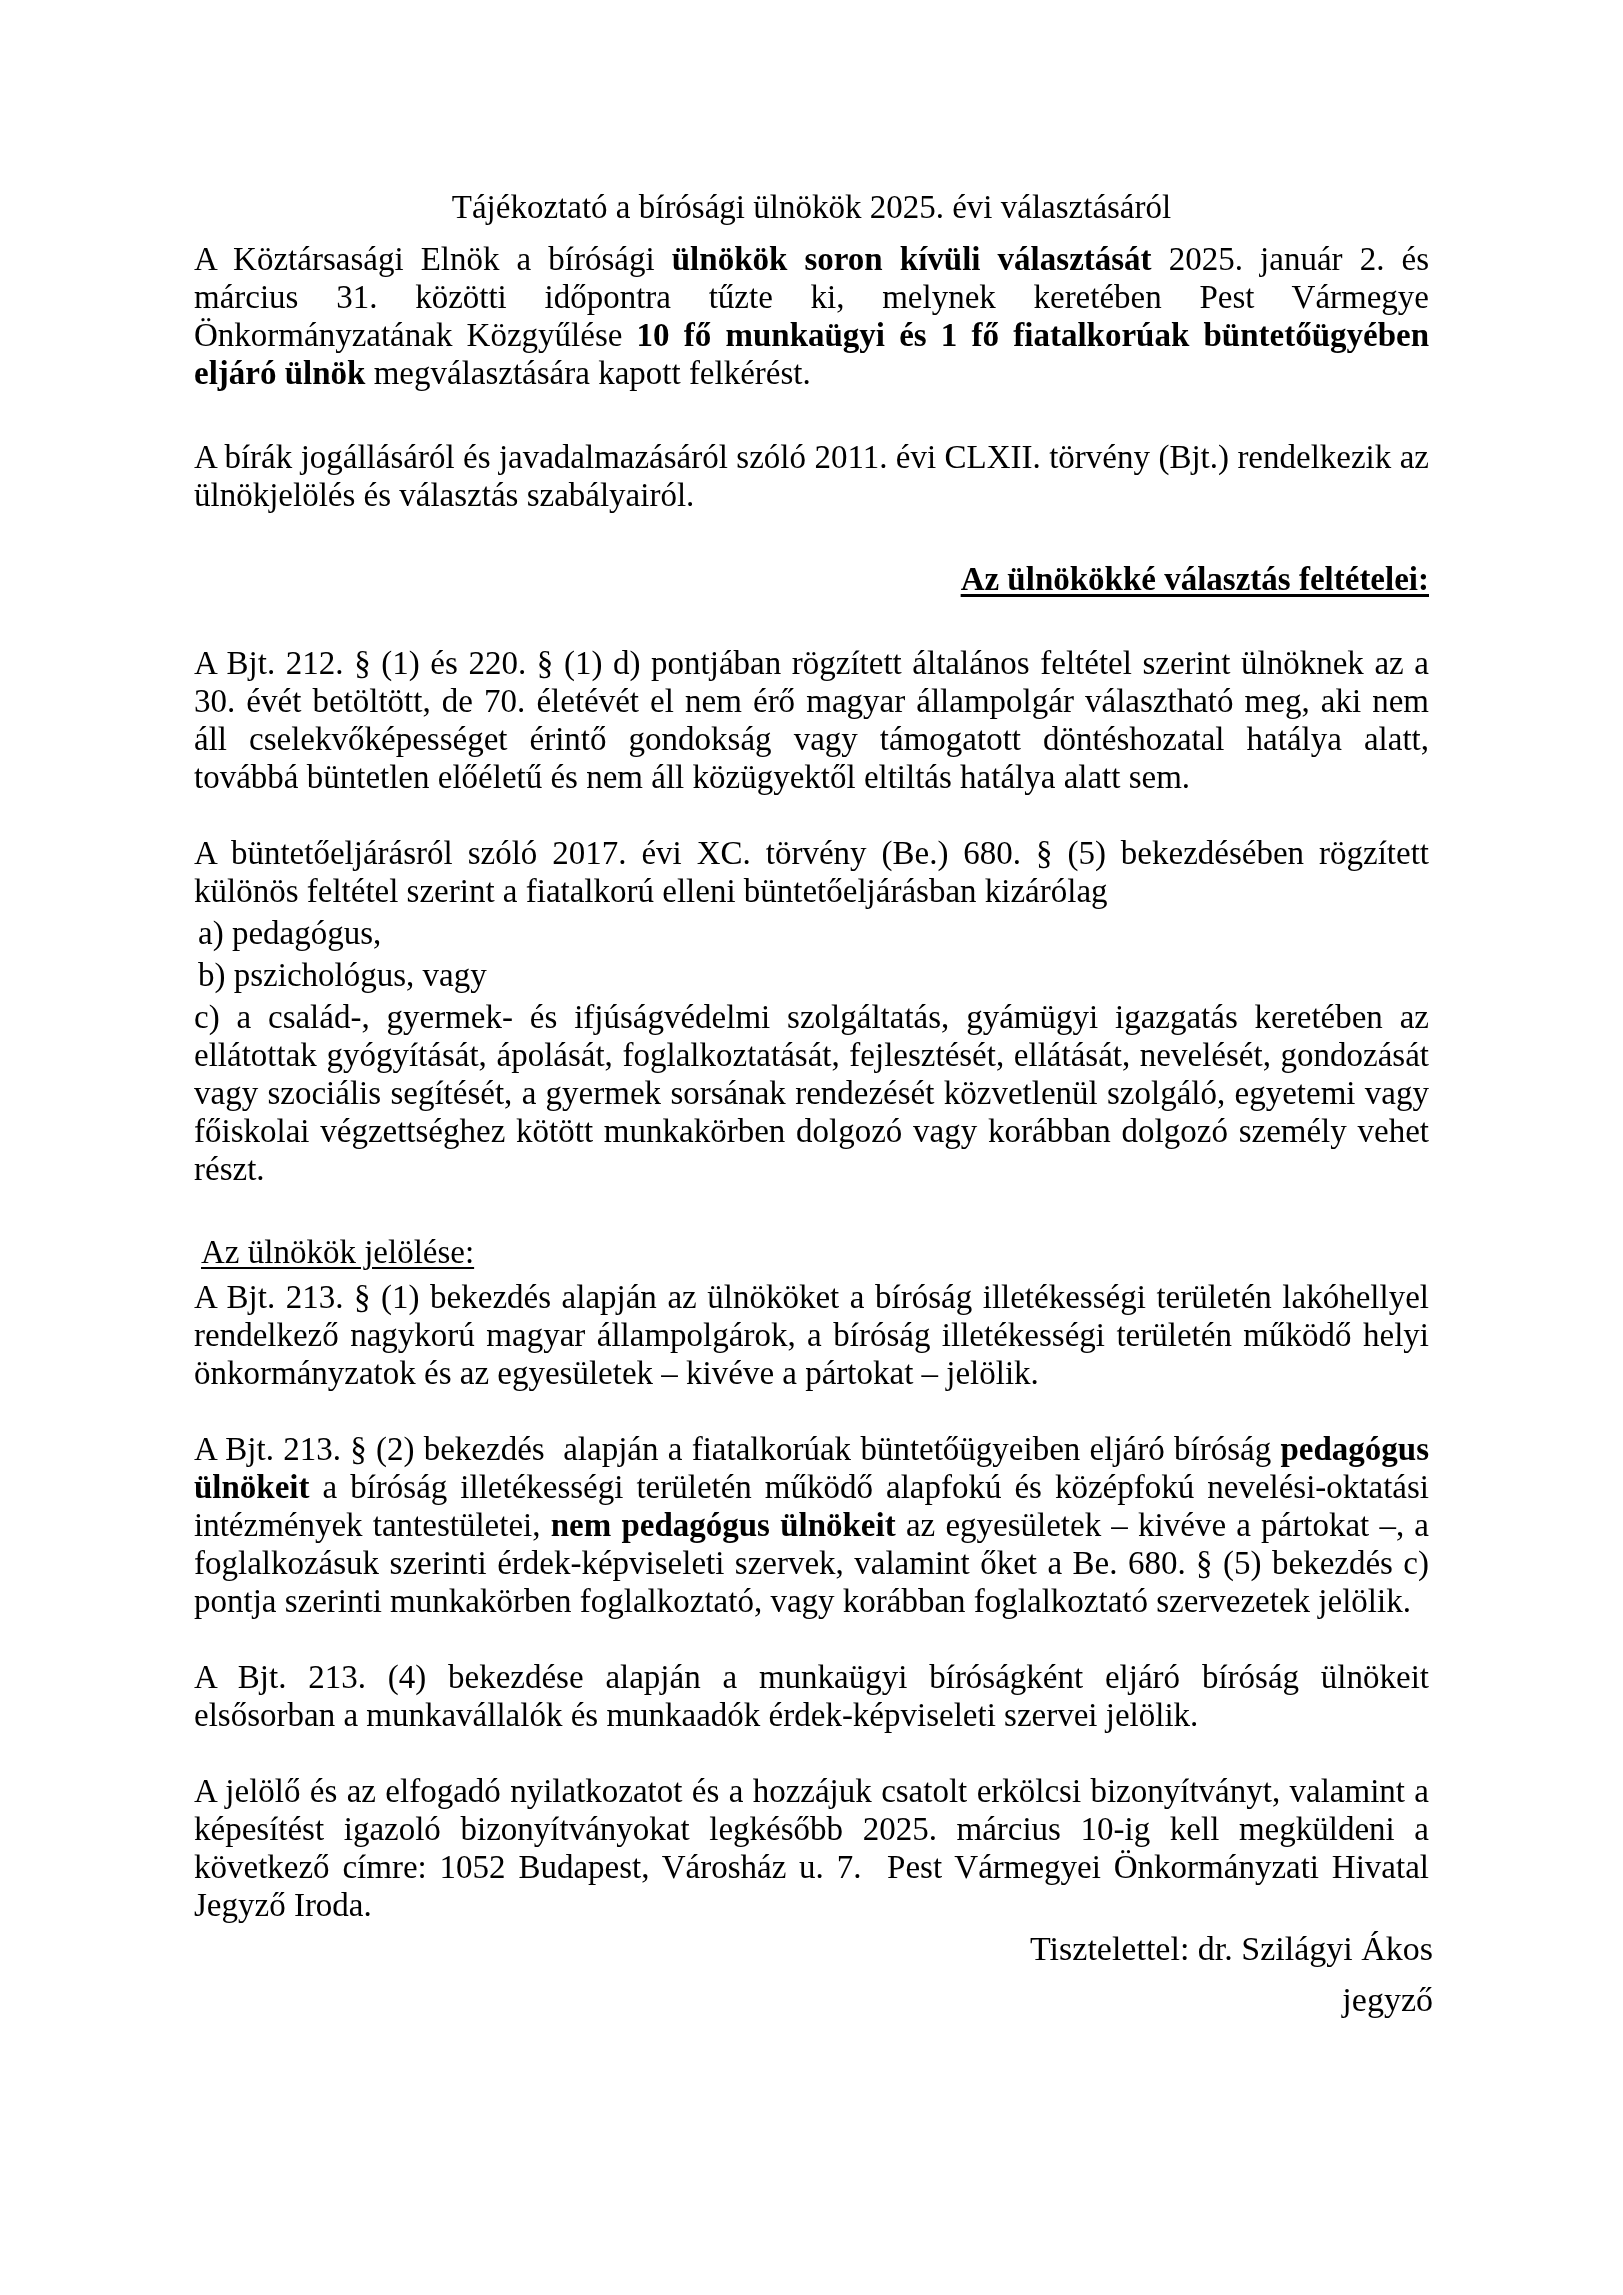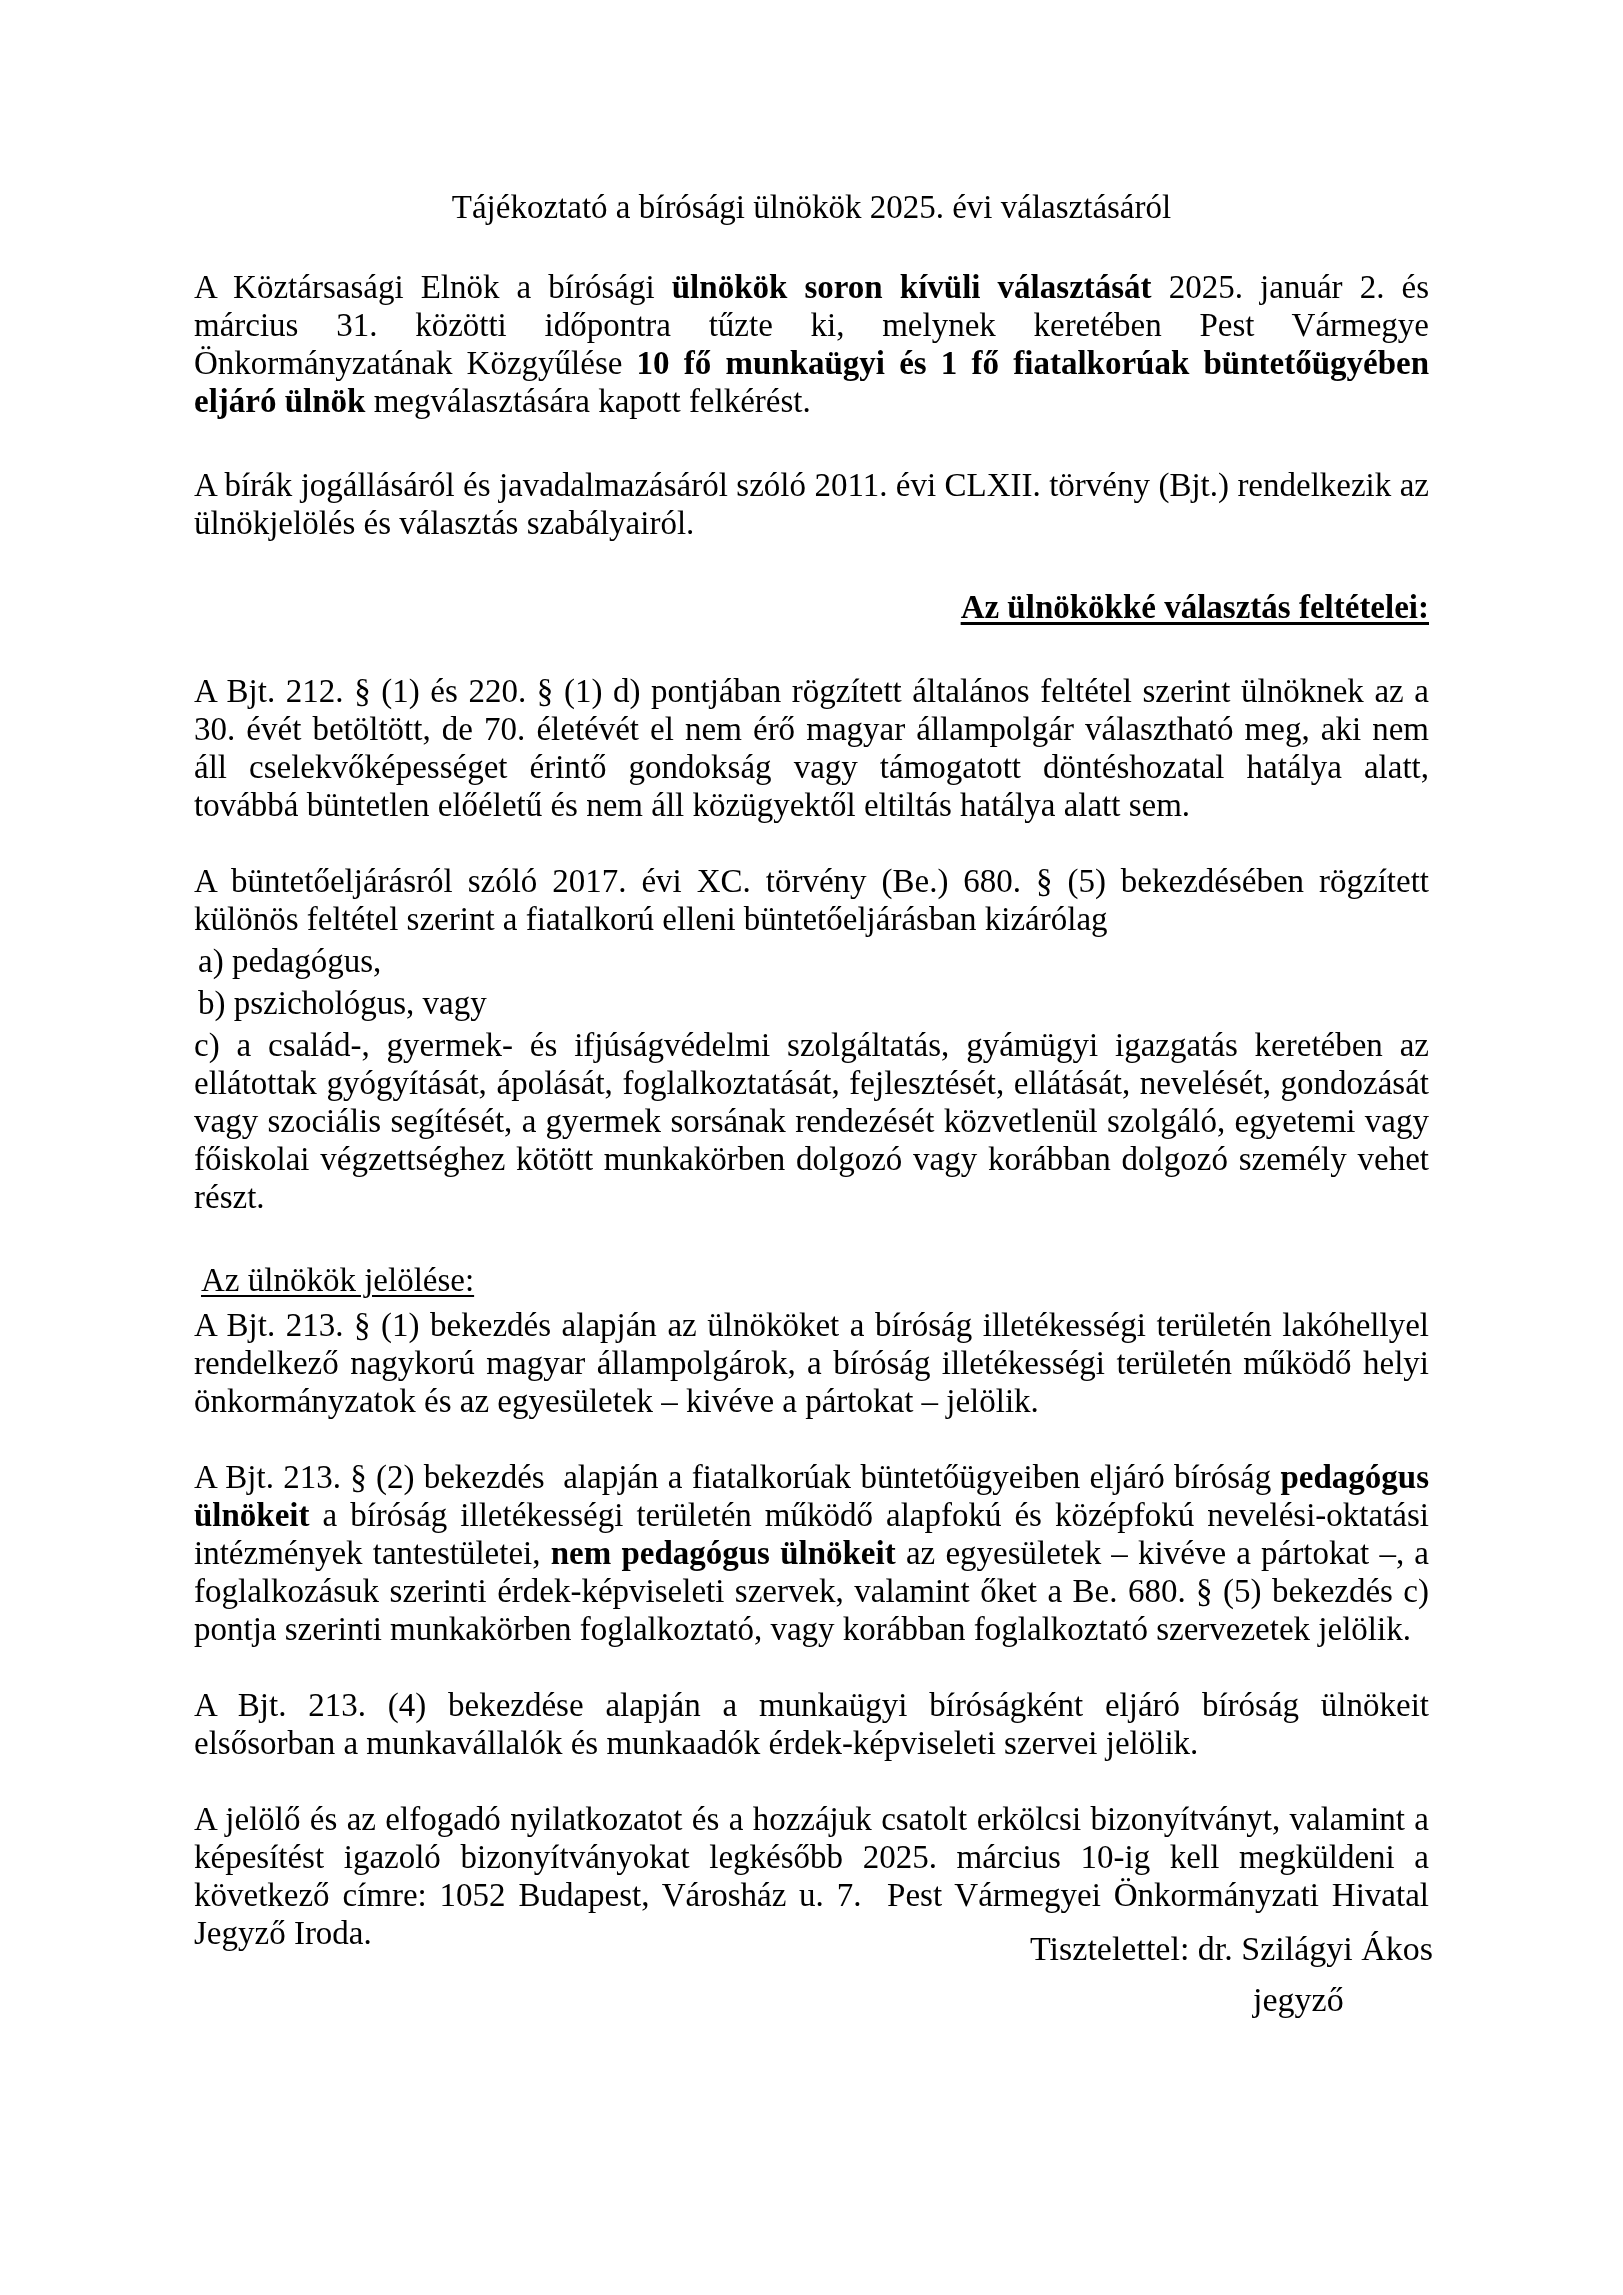--- a/index.html
+++ b/index.html
@@ -8,35 +8,35 @@
     position: absolute; left: 0; top: 0; width: 1546px; height: 2295px;
     background: #ffffff; color: #000000;
     font-family: "Liberation Serif", "DejaVu Serif", serif;
     font-size: 33px; line-height: 38px; border-radius: 30px;
   }
   .title {
     position: absolute; left: 0; width: 1623px; top: 188px;
     text-align: center; font-size: 33px; line-height: 38px;
   }
   .body {
-    position: absolute; left: 194px; top: 268px; width: 1235px;
+    position: absolute; left: 194px; top: 240px; width: 1235px;
   }
   .p { margin: 0; text-align: justify; text-align-last: left; }
   .gap { height: 38px; }
   .gap-lg { height: 46px; }
   .heading-bold { font-weight: bold; text-decoration: underline; text-decoration-thickness: 2.6px; text-underline-offset: 3.9px; margin: 0; text-align: right; }
   .heading-reg { text-decoration: underline; text-decoration-thickness: 2px; text-underline-offset: 3.9px; margin: 7px; }
   .li { margin: 4px; }
   b { font-weight: bold; }
   .nowrap { white-space: pre-wrap; }
   .signature {
     position: absolute; left: 1021px; top: 1923px; width: 412px;
     font-weight: normal; font-size: 34px; line-height: 51px; text-align: right;
   }
-  .sig-role { display: block; text-align: left; padding-left: 232px; }
+  .sig-role { display: block; text-align: right; padding-left: 232px; }
 </style>
 </head>
 <body>
 
 <div class="page">
 
   <div class="title">Tájékoztató a bírósági ülnökök 2025. évi választásáról</div>
 
   <div class="body">
 

